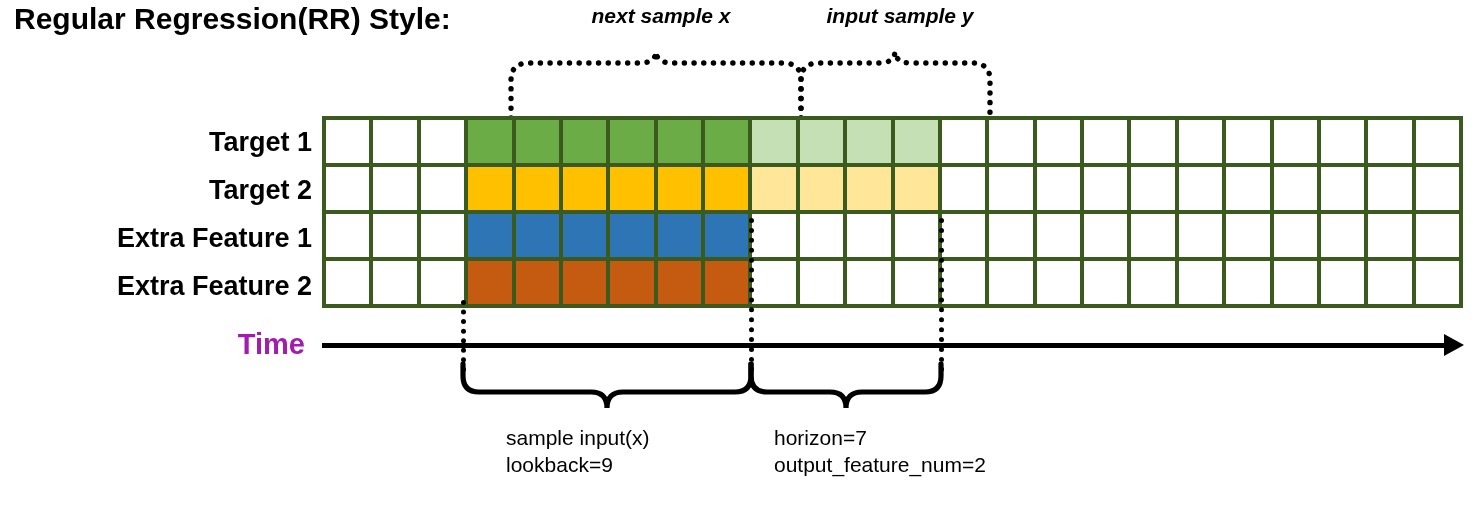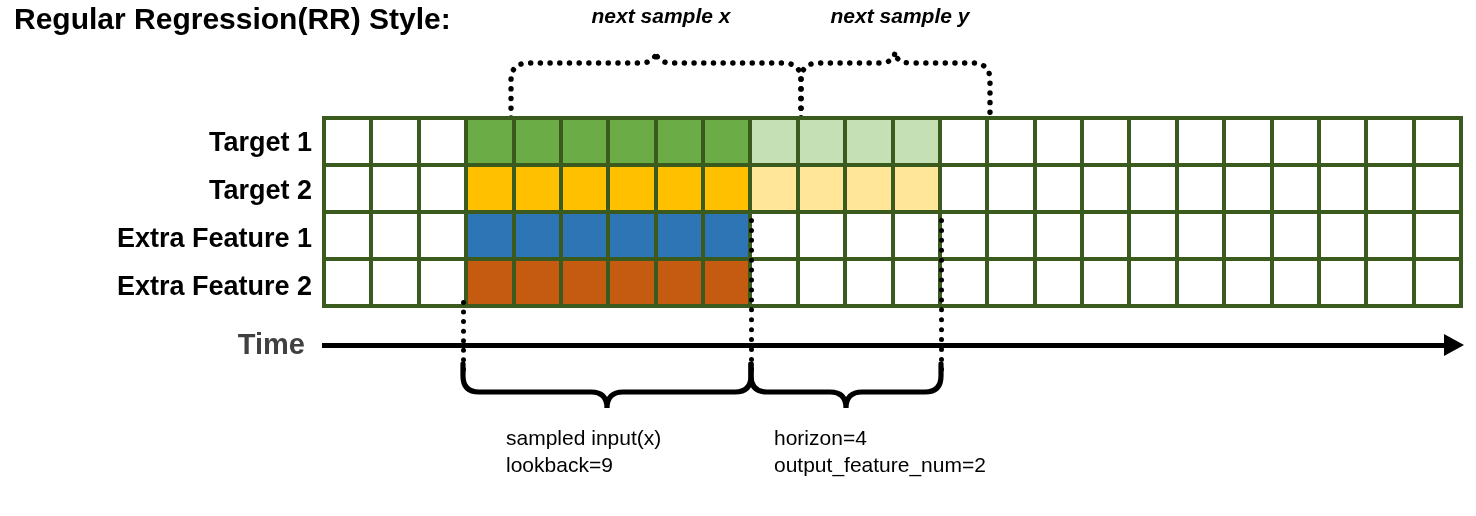--- a/index.html
+++ b/index.html
@@ -18,21 +18,21 @@
         background:#3A5A1E;display:grid;
         grid-template-columns:repeat(24,1fr);grid-template-rows:repeat(4,1fr);
         gap:4px;padding:4px;box-sizing:border-box;}
   .cell{background:#ffffff;}
 
   .timeaxis{position:absolute;left:322px;top:343px;width:1130px;height:5px;background:#000;}
   .timehead{position:absolute;left:1444px;top:334px;width:0;height:0;
             border-top:11px solid transparent;border-bottom:11px solid transparent;
             border-left:20px solid #000;}
   .timelabel{position:absolute;left:150px;top:328px;width:155px;text-align:right;
-             font-size:29px;font-weight:700;color:#404040;}
+             font-size:29px;font-weight:700;color:#a21caf;}
 
   .vdot{position:absolute;width:0;border-left:5px dotted #000;}
 
   .brace-top{position:absolute;}
   .brace-bot{position:absolute;}
 
   .toplabel{position:absolute;font-size:21px;font-style:italic;font-weight:600;color:#000;
             white-space:nowrap;text-align:center;}
 
   .botlabel{position:absolute;font-size:21px;color:#000;line-height:1.30;white-space:nowrap;}
@@ -45,21 +45,21 @@
   <div class="title">Regular Regression(RR) Style:</div>
 
   <svg class="brace-top" style="left:495px;top:50px;" width="520" height="70" viewBox="0 0 520 70">
 
     <path d="M16,68 L16,30 Q16,14 32,13 L145,13 Q160,13 161,2 Q162,13 177,13 L290,13 Q306,14 306,30 L306,68" fill="none" stroke="#000" stroke-width="5.4" stroke-dasharray="0.1 9.6" stroke-linecap="round"></path>
 
     <path d="M306,68 L306,30 Q306,14 322,13 L384,13 Q399,13 400,2 Q401,13 416,13 L479,13 Q495,14 495,30 L495,68" fill="none" stroke="#000" stroke-width="5.4" stroke-dasharray="0.1 9.6" stroke-linecap="round"></path>
   </svg>
 
   <div class="toplabel" style="left:526px;top:4px;width:270px;">next sample x</div>
-  <div class="toplabel" style="left:800px;top:4px;width:200px;">next sample y</div>
+  <div class="toplabel" style="left:800px;top:4px;width:200px;">input sample y</div>
 
   <div id="labelcol">
     <div class="rowlabel" style="top:13px;">Target 1</div>
     <div class="rowlabel" style="top:61px;margin-left:40px;">Target 2</div>
     <div class="rowlabel" style="top:109px;">Extra Feature 1</div>
     <div class="rowlabel" style="top:157px;">Extra Feature 2</div>
   </div>
 
   <div id="grid" style="background: rgb(58, 90, 30);">
       <div class="cell" style="background: rgb(255, 255, 255);"></div>
@@ -169,21 +169,21 @@
   <div class="timehead"></div>
 
   <svg class="brace-bot" style="left:450px;top:362px;" width="510" height="60" viewBox="0 0 510 60">
 
     <path d="M13,2 L13,14 Q13,30 29,30 L141,30 Q157,30 157,46 Q157,30 173,30 L285,30 Q301,30 301,14 L301,2" fill="none" stroke="#000" stroke-width="5.2" stroke-linecap="round"></path>
 
     <path d="M301,2 L301,14 Q301,30 317,30 L380,30 Q396,30 396,46 Q396,30 412,30 L475,30 Q491,30 491,14 L491,2" fill="none" stroke="#000" stroke-width="5.2" stroke-linecap="round"></path>
   </svg>
 
   <div class="botlabel" style="left:506px;top:424px;">
-    <div>sampled input(x)</div>
+    <div>sample input(x)</div>
     <div>lookback=9</div>
   </div>
   <div class="botlabel" style="left:774px;top:424px;">
-    <div>horizon=4</div>
+    <div>horizon=7</div>
     <div>output_feature_num=2</div>
   </div>
 
 </div>
 
 </body></html>

